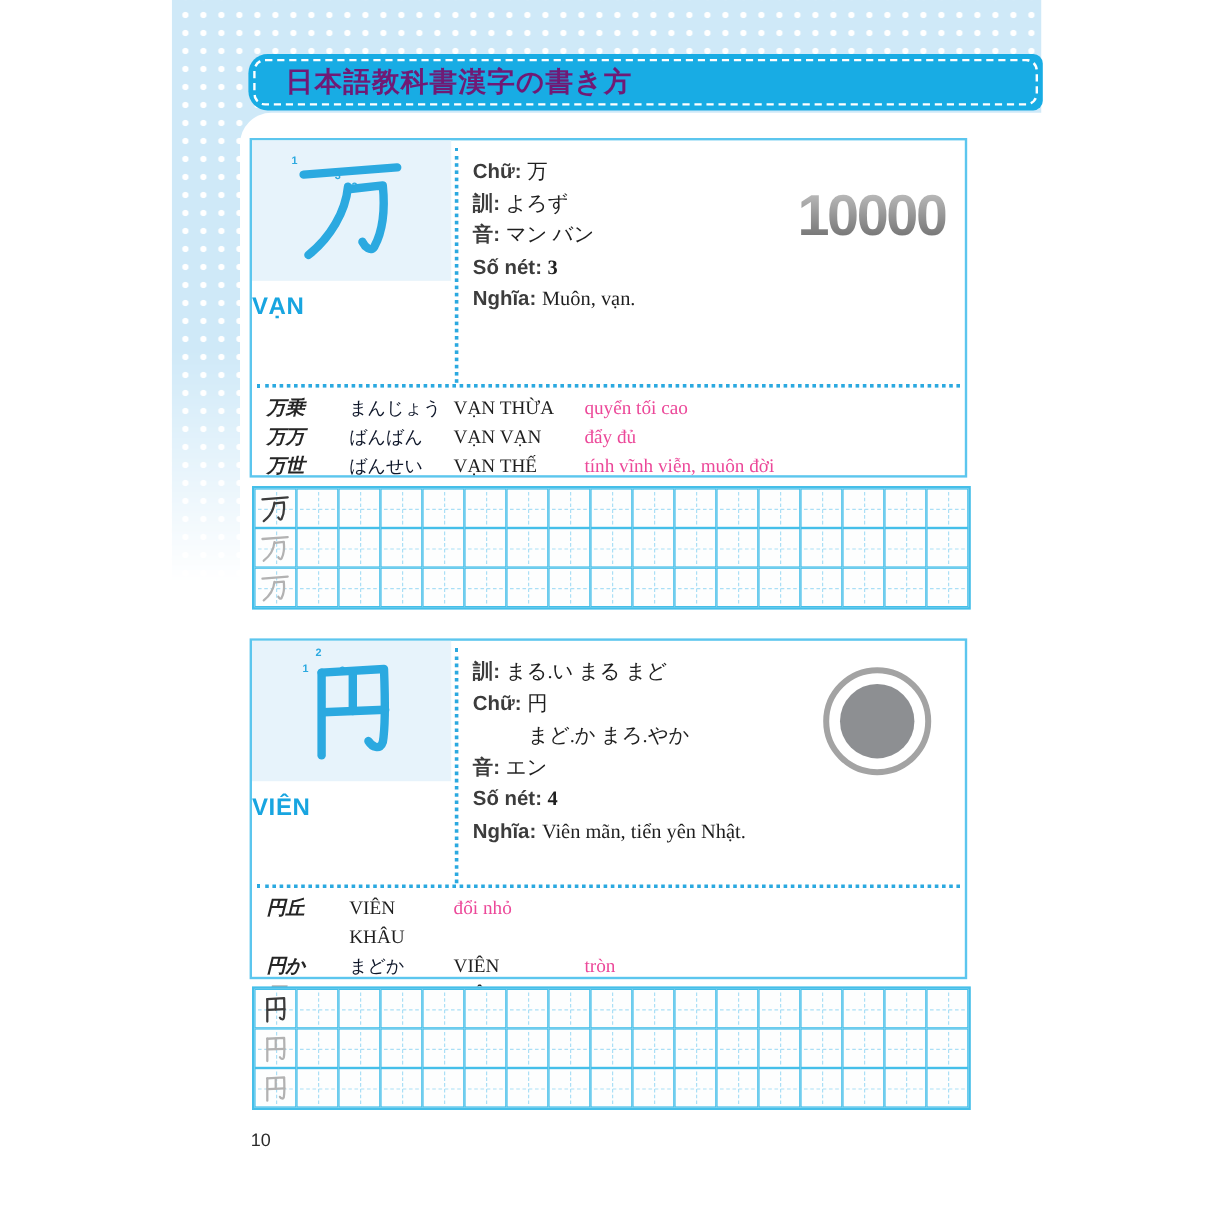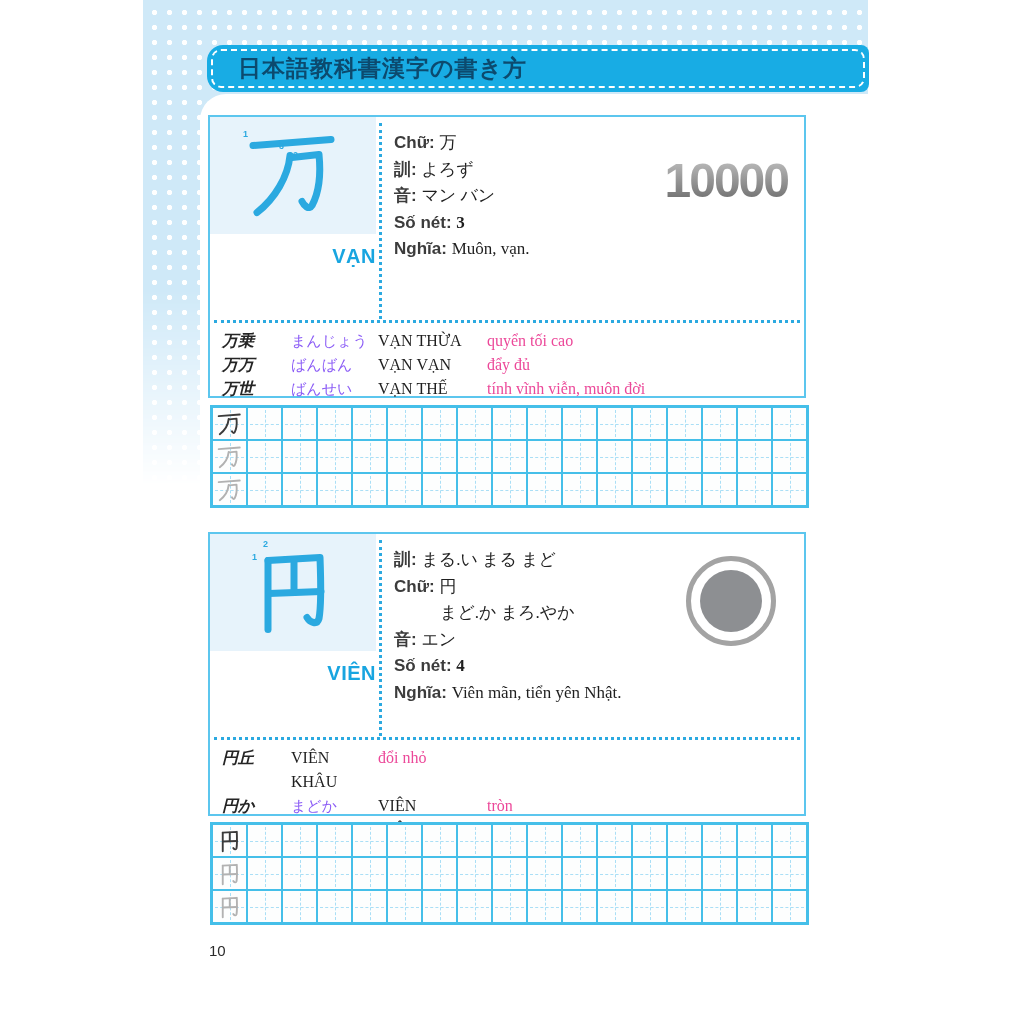--- a/index.html
+++ b/index.html
@@ -26,41 +26,41 @@
   
   .banner{
     position:absolute;left:207px;top:45px;width:662px;height:47px;
     background:#18ace4;border-radius:16px 8px 8px 16px;z-index:3;
   }
   .banner::before{
     content:"";position:absolute;inset:4px;border:2px dashed #ffffff;border-radius:10px;
   }
   .banner-title{
     position:relative;display:block;padding-left:31px;line-height:47px;
-    color:#0c4a6e;font-weight:bold;font-size:23px;letter-spacing:1px;
+    color:#701a75;font-weight:bold;font-size:23px;letter-spacing:1px;
     font-family:"Liberation Sans",sans-serif;
   }
   
   .card{
     position:absolute;left:208px;width:598px;height:283px;
     border:2px solid #5cc6ee;background:#fff;box-sizing:border-box;z-index:2;
   }
   .card.c1{top:115px;}
   .card.c2{top:532px;height:284px;}
   .kanji-box{
     position:absolute;left:0;top:0;width:166px;height:117px;background:#e7f3fb;
   }
   .big-kanji{position:absolute;left:33px;top:9px;width:100px;height:97px;color:#2ba9e0;}
   .stroke-num{
     position:absolute;color:#2ba9e0;font-size:9px;font-weight:bold;line-height:9px;
   }
   .c1 .sn-0{left:33px;top:13px}.c1 .sn-1{left:69px;top:25px}.c1 .sn-2{left:83px;top:34px}
   .c2 .sn-0{left:53px;top:6px}.c2 .sn-1{left:42px;top:19px}.c2 .sn-2{left:73px;top:21px}.c2 .sn-3{left:56px;top:46px}
   .viet-name{
-    position:absolute;left:0;top:128px;width:166px;text-align:right;
+    position:absolute;left:0;top:128px;width:166px;text-align:left;
     color:#18a5e0;font-weight:bold;font-size:20px;letter-spacing:.5px;
   }
   .v-divider{
     position:absolute;left:169px;top:6px;height:196px;width:0;
     border-left:3px dotted #2ba9e0;
   }
   .info{position:absolute;left:184px;top:13px;font-size:17px;line-height:26.6px;white-space:nowrap;}
   .info .lbl{font-weight:bold;color:#3c3c3c;font-family:"Liberation Sans",sans-serif;}
   .info .val{font-family:"Liberation Serif",serif;color:#1f1f1f;}
   .info .val.b{font-weight:bold;}
@@ -78,21 +78,21 @@
     display:flex;align-items:center;justify-content:center;background:#fff;
   }
   .illu-circle .inner{width:62px;height:62px;border-radius:50%;background:#8d8f92;}
   .h-divider{
     position:absolute;left:4px;right:4px;top:203px;height:0;
     border-top:3px dotted #2ba9e0;
   }
   .vocab{position:absolute;left:12px;top:212px;right:8px;}
   .vocab-row{display:grid;grid-template-columns:69px 87px 109px 1fr;line-height:24px;font-size:16px;}
   .vocab-row .compound{font-weight:bold;color:#252525;font-family:"Liberation Sans",sans-serif;font-style:italic;}
-  .vocab-row .reading{font-family:"Liberation Serif",serif;color:#8b5cf6;font-size:15px;}
+  .vocab-row .reading{font-family:"Liberation Serif",serif;color:#0f172a;font-size:15px;}
   .vocab-row .viet{font-family:"Liberation Serif",serif;color:#1f1f1f;}
   .vocab-row .meaning{font-family:"Liberation Serif",serif;color:#ec4899;}
   
   .pgrid{
     position:absolute;left:210px;width:595px;
     border:2px solid #45bfe9;box-sizing:content-box;z-index:2;
     display:grid;grid-template-columns:repeat(17,35px);grid-auto-rows:33px;background:#fdfefe;
   }
   .pgrid.g1{top:405px;}
   .pgrid.g2{top:822px;}

